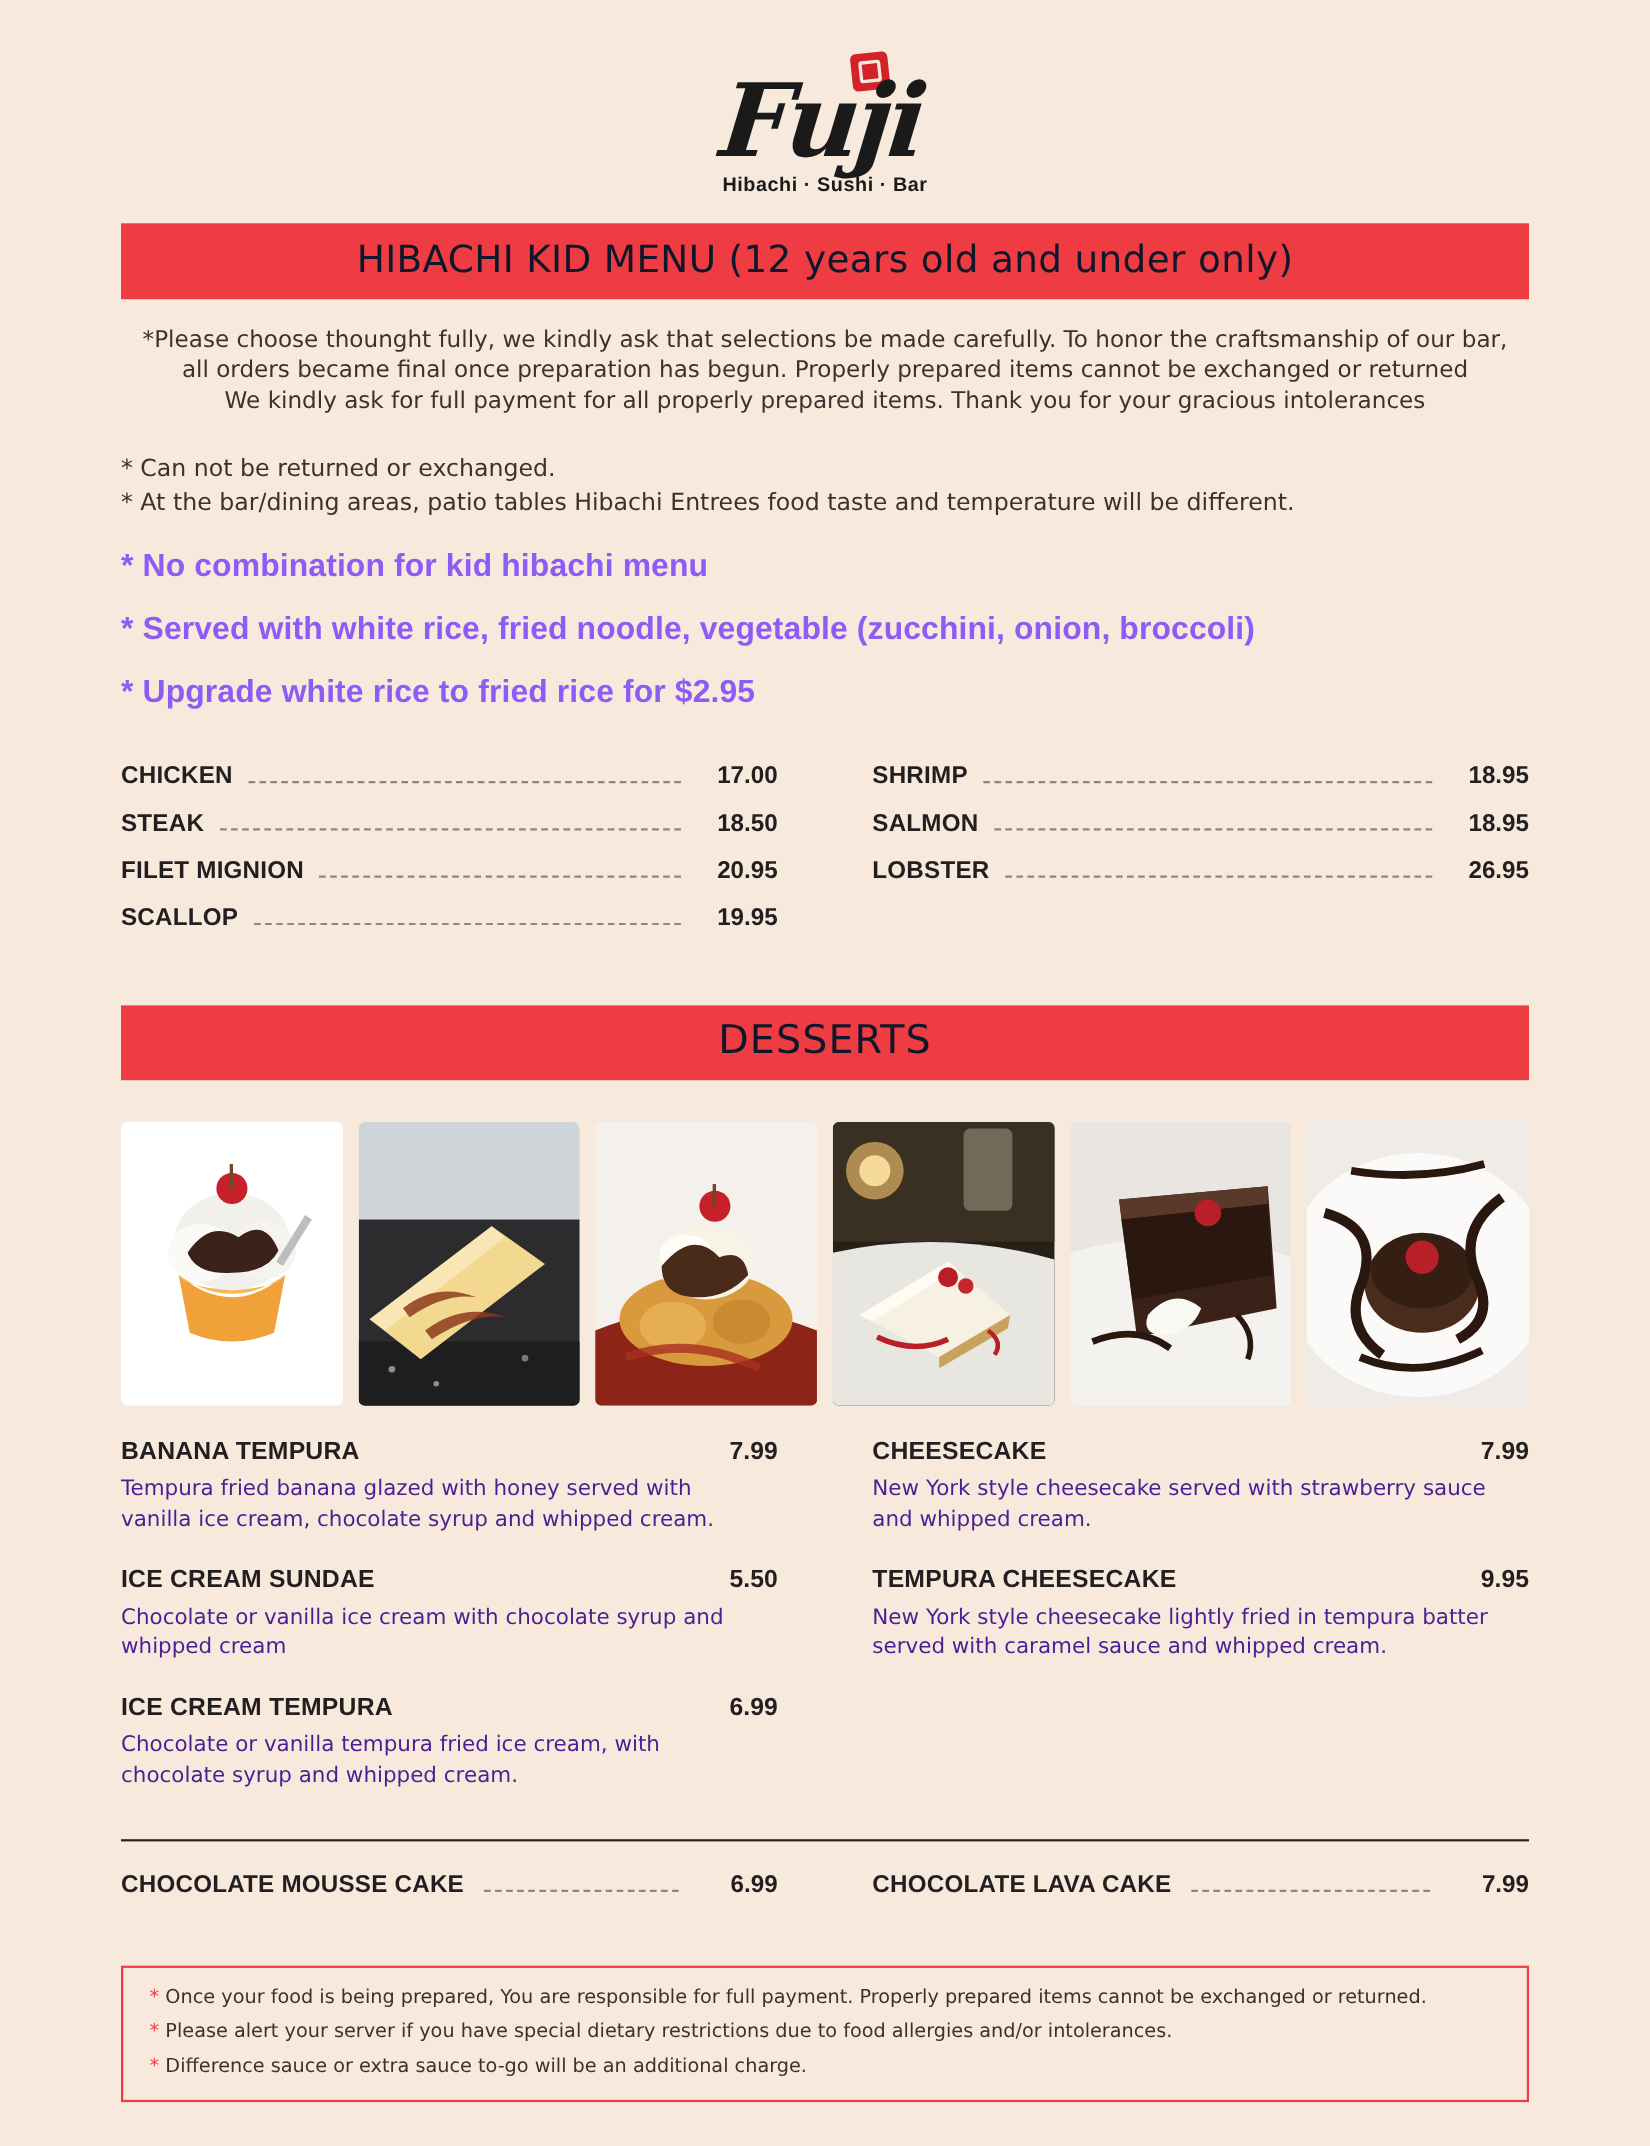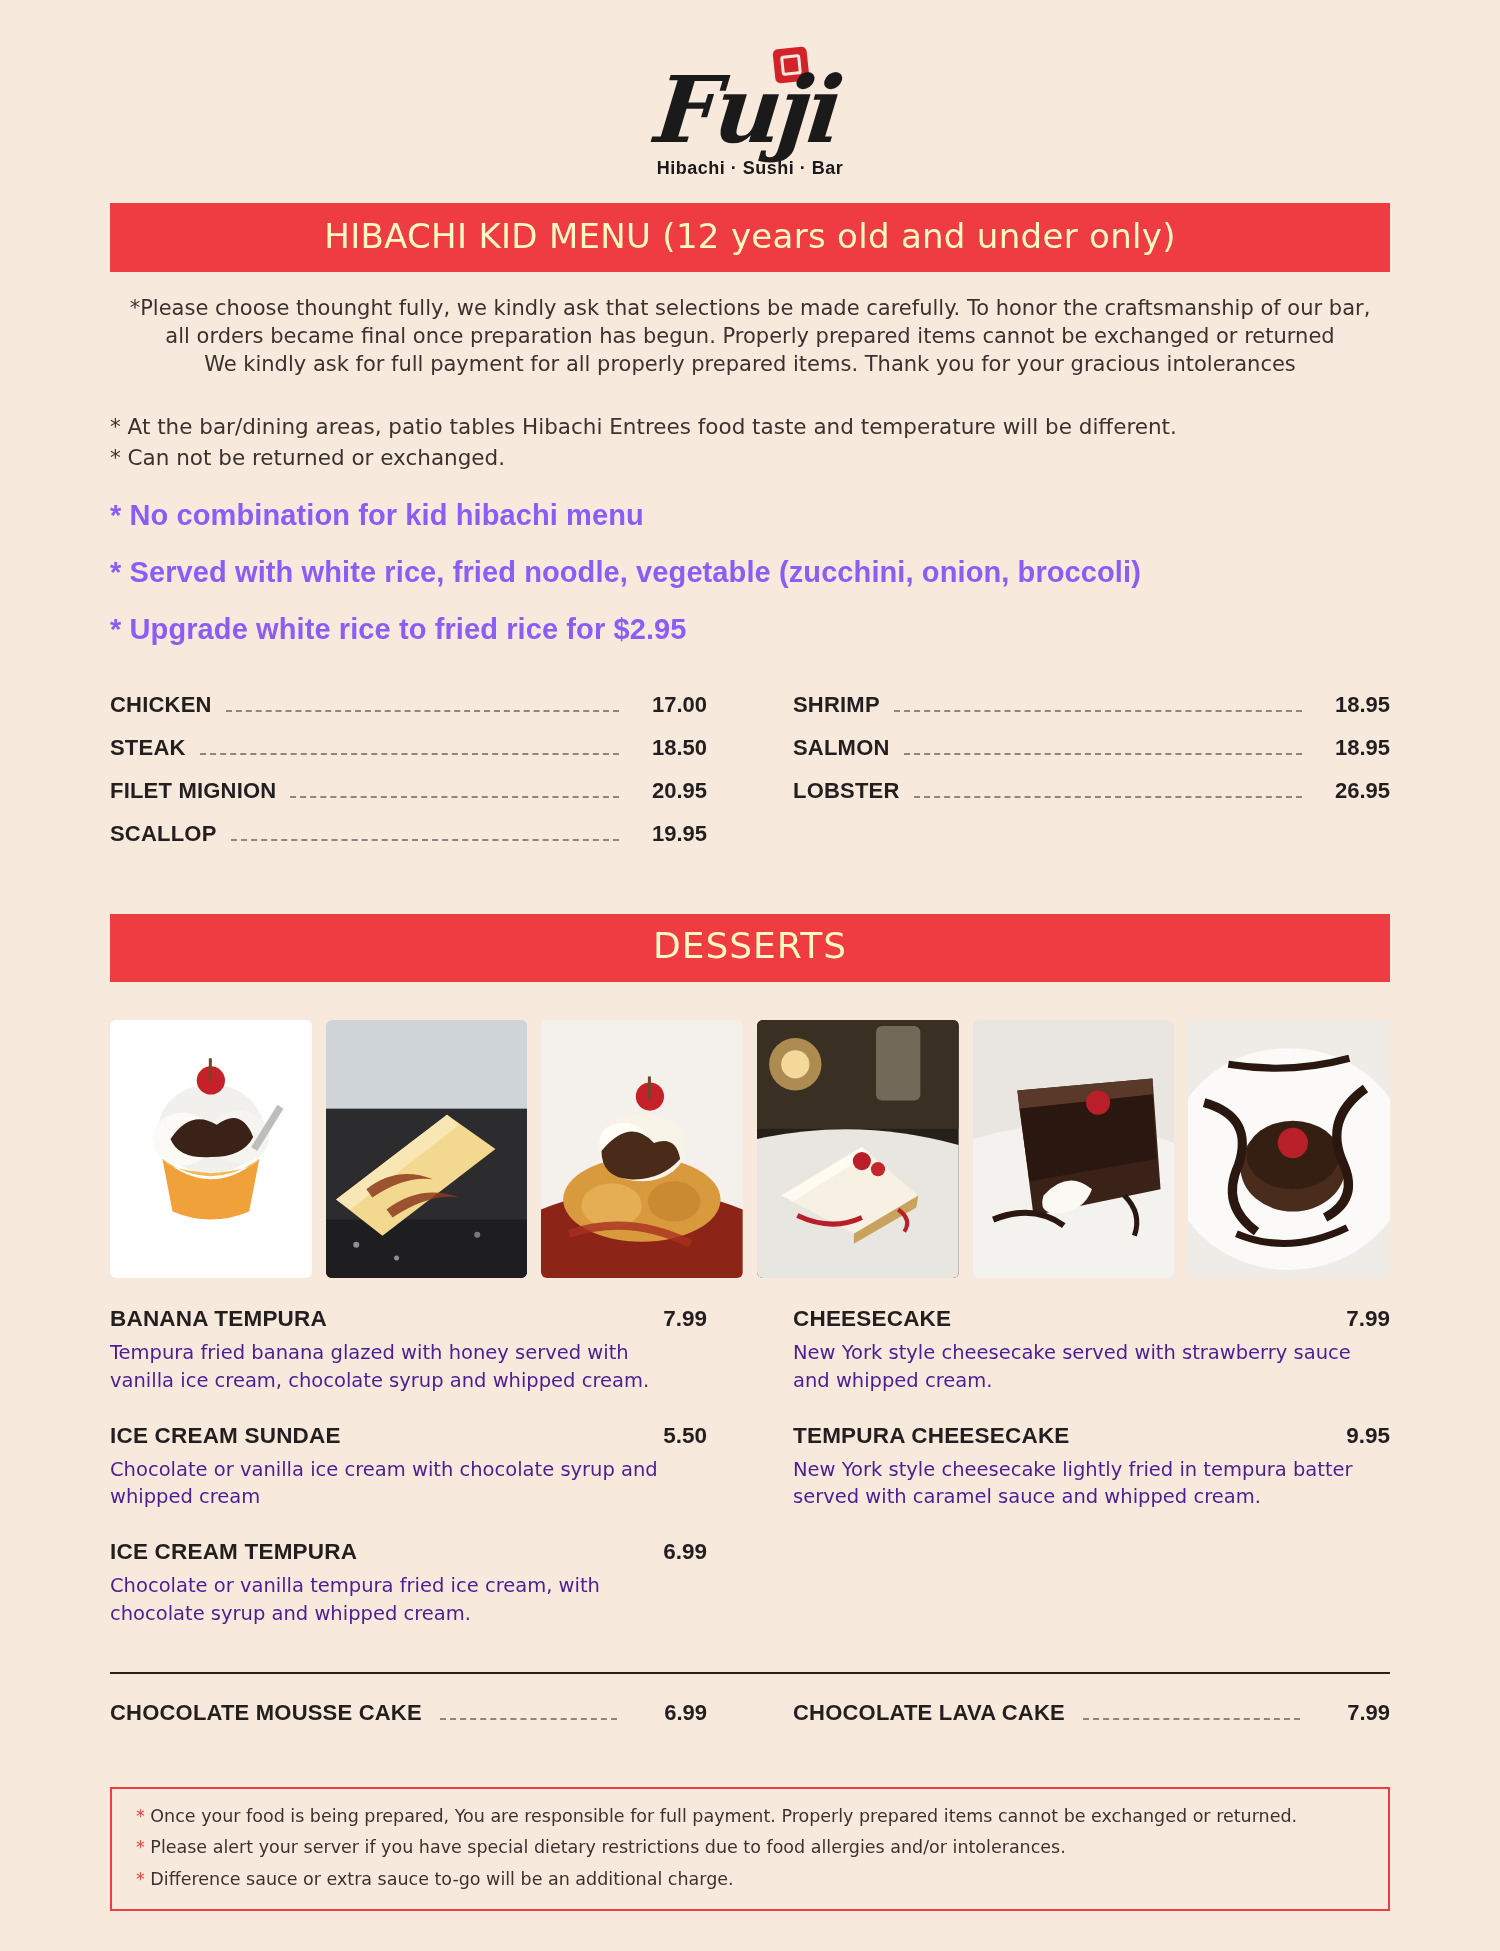--- a/index.html
+++ b/index.html
@@ -75,21 +75,21 @@
     text-align: center;
     font-size: 18px;
     letter-spacing: 0.5px;
     color: #1a1a1a;
     font-weight: bold;
   }
 
   
   .banner {
     background: #ef3b42;
-    color: #fef9c3;
+    color: #0f172a;
     text-align: center;
     font-size: 34px;
     font-weight: 500;
     letter-spacing: 0.3px;
     padding: 13px 10px 16px;
     margin-top: 22px;
     font-family: "DejaVu Sans", sans-serif;
   }
   .banner.desserts {
     font-size: 36px;
@@ -244,22 +244,22 @@
 
   <div class="banner">HIBACHI KID MENU (12 years old and under only)</div>
 
   <div class="note-block">
     <div>*Please choose thounght fully, we kindly ask that selections be made carefully. To honor the craftsmanship of our bar,</div>
     <div>all orders became final once preparation has begun. Properly prepared items cannot be exchanged or returned</div>
     <div>We kindly ask for full payment for all properly prepared items. Thank you for your gracious intolerances</div>
   </div>
 
   <div class="note-left">
+    <div>* Can not be returned or exchanged.</div>
     <div>* At the bar/dining areas, patio tables Hibachi Entrees food taste and temperature will be different.</div>
-    <div>* Can not be returned or exchanged.</div>
   </div>
 
   <div class="note-bold">* No combination for kid hibachi menu</div>
   <div class="note-bold">* Served with white rice, fried noodle, vegetable (zucchini, onion, broccoli)</div>
   <div class="note-bold">* Upgrade white rice to fried rice for $2.95</div>
 
   <div class="entrees">
     <div class="entree-col">
       <div class="price-row">
         <span class="price-name">CHICKEN</span>

